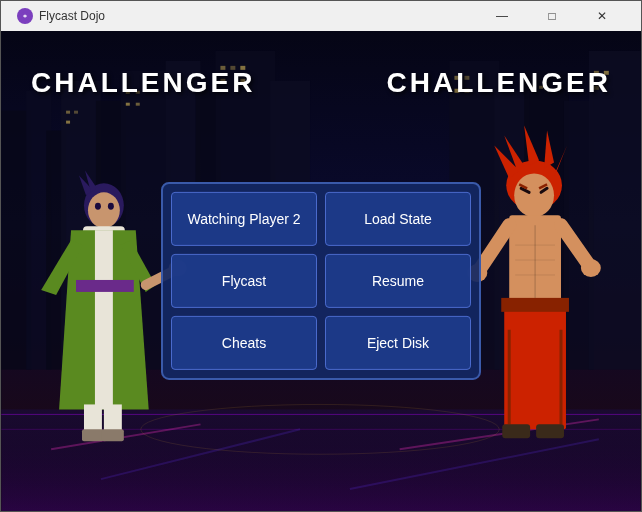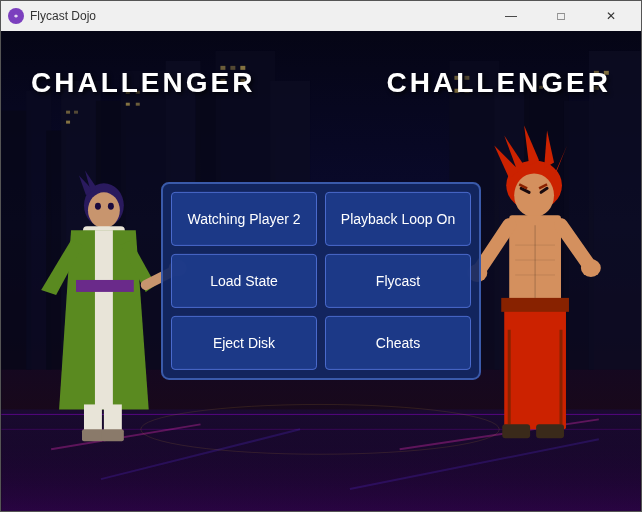--- a/index.html
+++ b/index.html
@@ -19,21 +19,21 @@
       flex-direction: column;
       border: 1px solid #555;
       background: #2b2b2b;
     }
 
     .title-bar {
       height: 30px;
       background: #f0f0f0;
       display: flex;
       align-items: center;
-      padding: 0 7px;
+      padding: 0 16px;
       gap: 6px;
       flex-shrink: 0;
     }
 
     .title-bar-icon {
       width: 16px;
       height: 16px;
       border-radius: 50%;
       background: #7b3fbe;
       display: flex;
@@ -294,20 +294,20 @@
       <ellipse cx="592" cy="238" rx="10" ry="9" fill="#d4905e"></ellipse>
 
       <ellipse cx="320" cy="400" rx="180" ry="25" fill="none" stroke="rgba(200,150,50,0.15)" stroke-width="1"></ellipse>
     </svg>
 
     <div class="challenger-left">CHALLENGER</div>
     <div class="challenger-right">CHALLENGER</div>
 
     <div class="menu-overlay">
       <button class="menu-btn">Watching Player 2</button>
-      <button class="menu-btn">Playback Loop On</button>
       <button class="menu-btn">Load State</button>
       <button class="menu-btn">Flycast</button>
+      <button class="menu-btn">Resume</button>
+      <button class="menu-btn">Cheats</button>
       <button class="menu-btn">Eject Disk</button>
-      <button class="menu-btn">Cheats</button>
     </div>
   </div>
 </div>
 
 </body></html>

